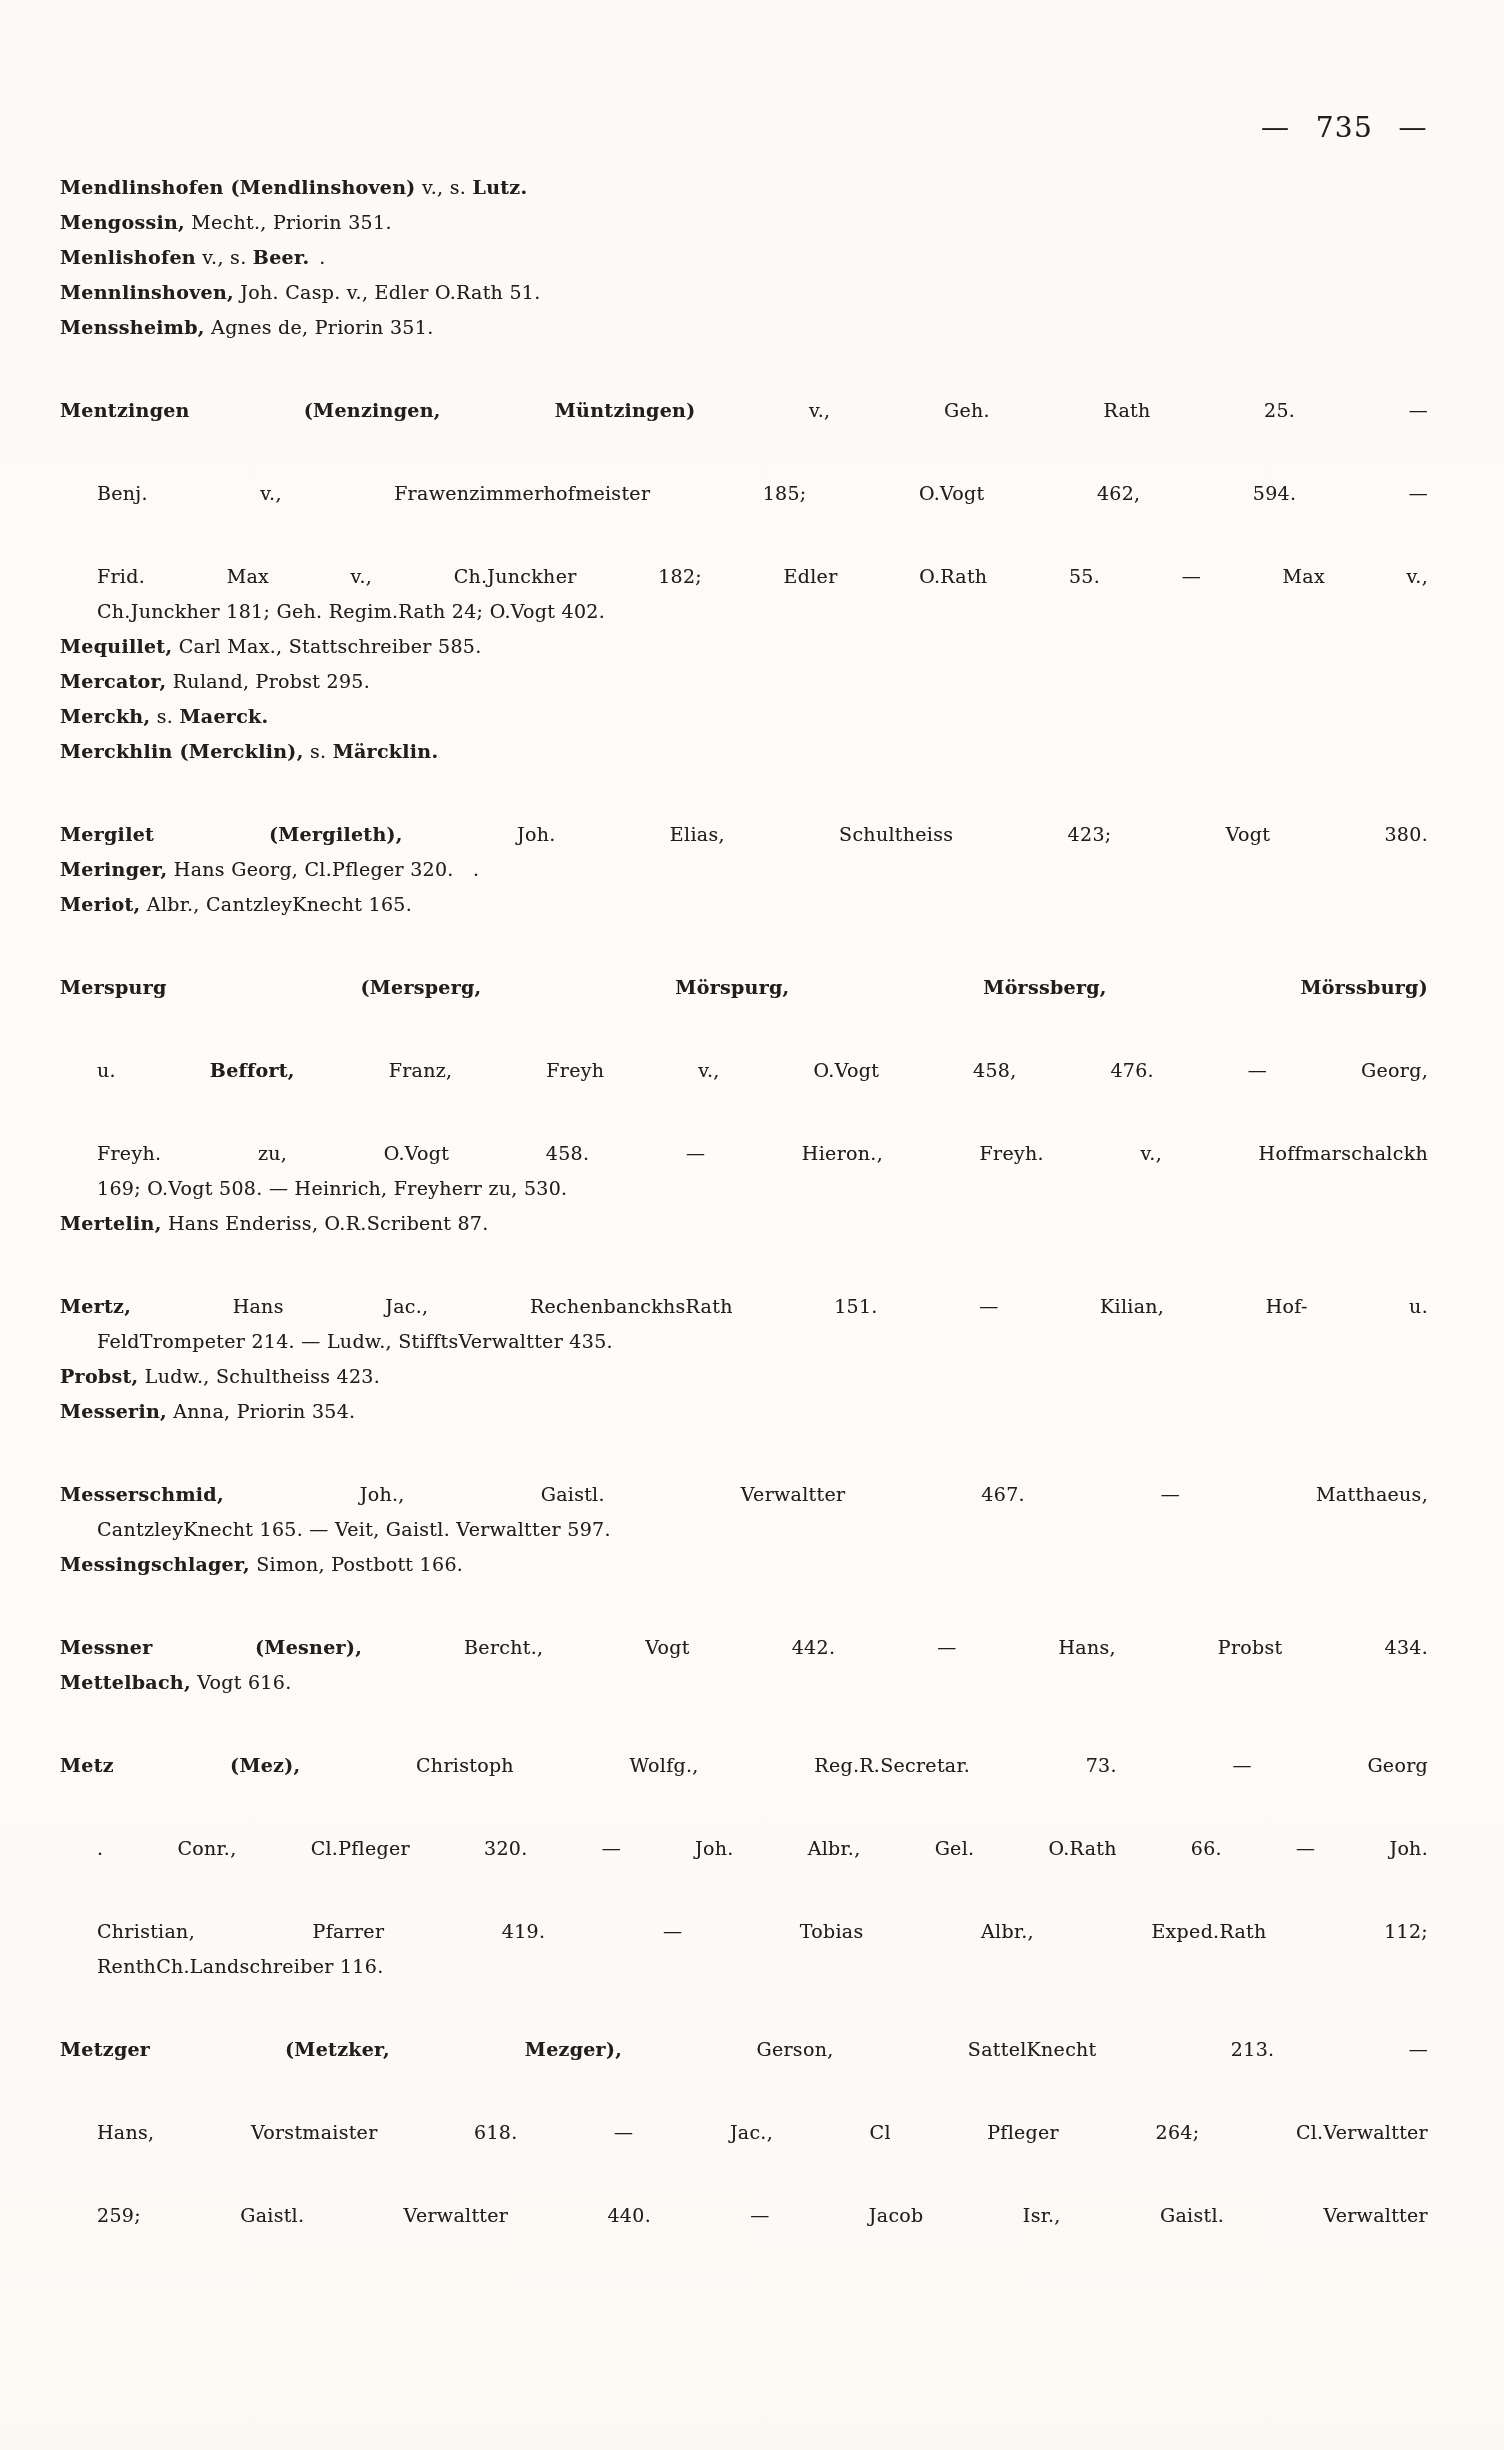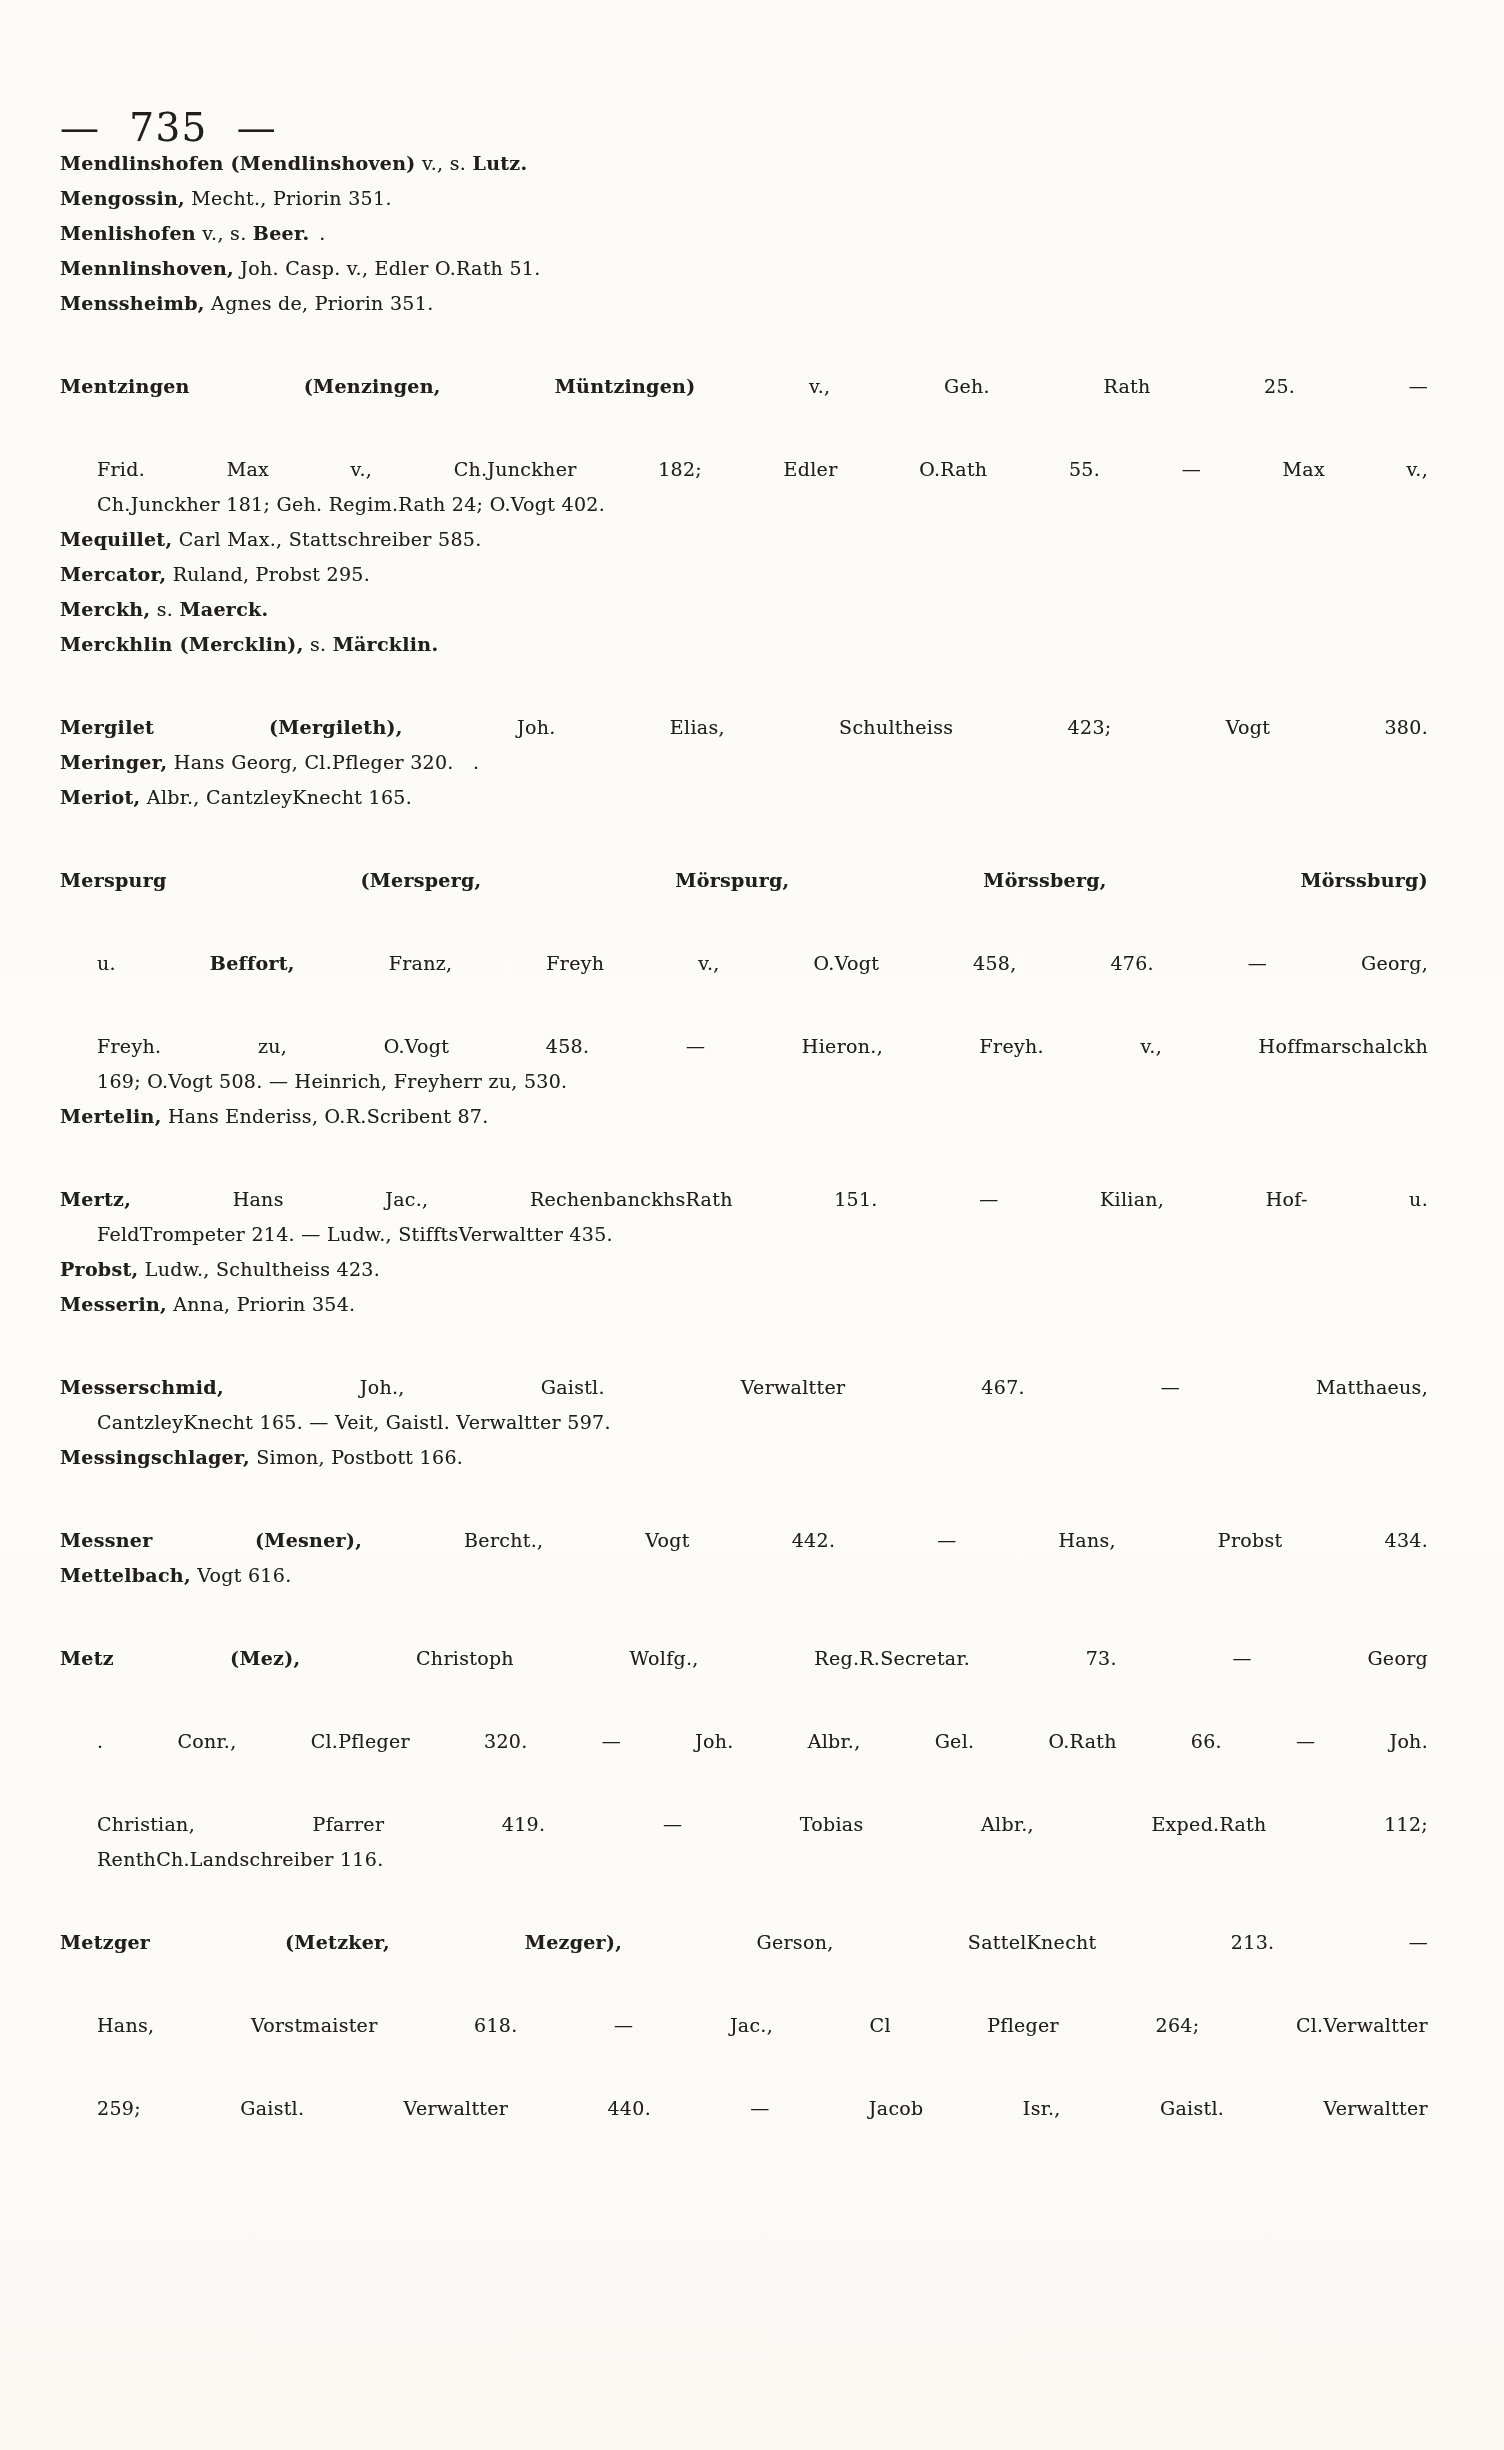--- a/index.html
+++ b/index.html
@@ -14,25 +14,26 @@
     margin: 0 auto;
     box-sizing: border-box;
     background: linear-gradient(180deg, #fbfaf6 0%, #fdfcf9 55%, #faf9f4 100%);
     color: #211f1b;
     font-family: "DejaVu Serif", "Liberation Serif", serif;
     padding: 109px 66px 0 60px;
     overflow: hidden;
   }
   .page-number {
     width: 1368px;
-    text-align: left;
-    font-size: 39px;
+    text-align: right;
+    font-size: 28px;
     line-height: 37px;
     letter-spacing: 1.4px;
     word-spacing: 15px;
+    margin-bottom: 24px;
     text-shadow: 0 0 0.6px rgba(33,31,27,0.45);
   }
   .entries {
     width: 1368px;
     font-size: 19px;
     line-height: 35px;
     letter-spacing: 0.3px;
     text-shadow: 0 0 0.6px rgba(33,31,27,0.4);
   }
   .line {
@@ -67,20 +68,21 @@
         <div class="line"><span class="bold">Menlishofen</span><span class="roman"> v., s. </span><span class="bold">Beer.</span><span class="roman"> .</span></div>
       </div>
       <div class="entry">
         <div class="line"><span class="bold">Mennlinshoven,</span><span class="roman"> Joh. Casp. v., Edler O.Rath 51.</span></div>
       </div>
       <div class="entry">
         <div class="line"><span class="bold">Menssheimb,</span><span class="roman"> Agnes de, Priorin 351.</span></div>
       </div>
       <div class="entry">
         <div class="line just"><span class="bold">Mentzingen (Menzingen, Müntzingen)</span><span class="roman"> v., Geh. Rath 25. —</span></div>
+        <div class="line ind just"><span class="roman">Benj. v., Frawenzimmerhofmeister 185; O.Vogt 462, 594. —</span></div>
         <div class="line ind just"><span class="roman">Frid. Max v., Ch.Junckher 182; Edler O.Rath 55. — Max v.,</span></div>
         <div class="line ind"><span class="roman">Ch.Junckher 181; Geh. Regim.Rath 24; O.Vogt 402.</span></div>
       </div>
       <div class="entry">
         <div class="line"><span class="bold">Mequillet,</span><span class="roman"> Carl Max., Stattschreiber 585.</span></div>
       </div>
       <div class="entry">
         <div class="line"><span class="bold">Mercator,</span><span class="roman"> Ruland, Probst 295.</span></div>
       </div>
       <div class="entry">

